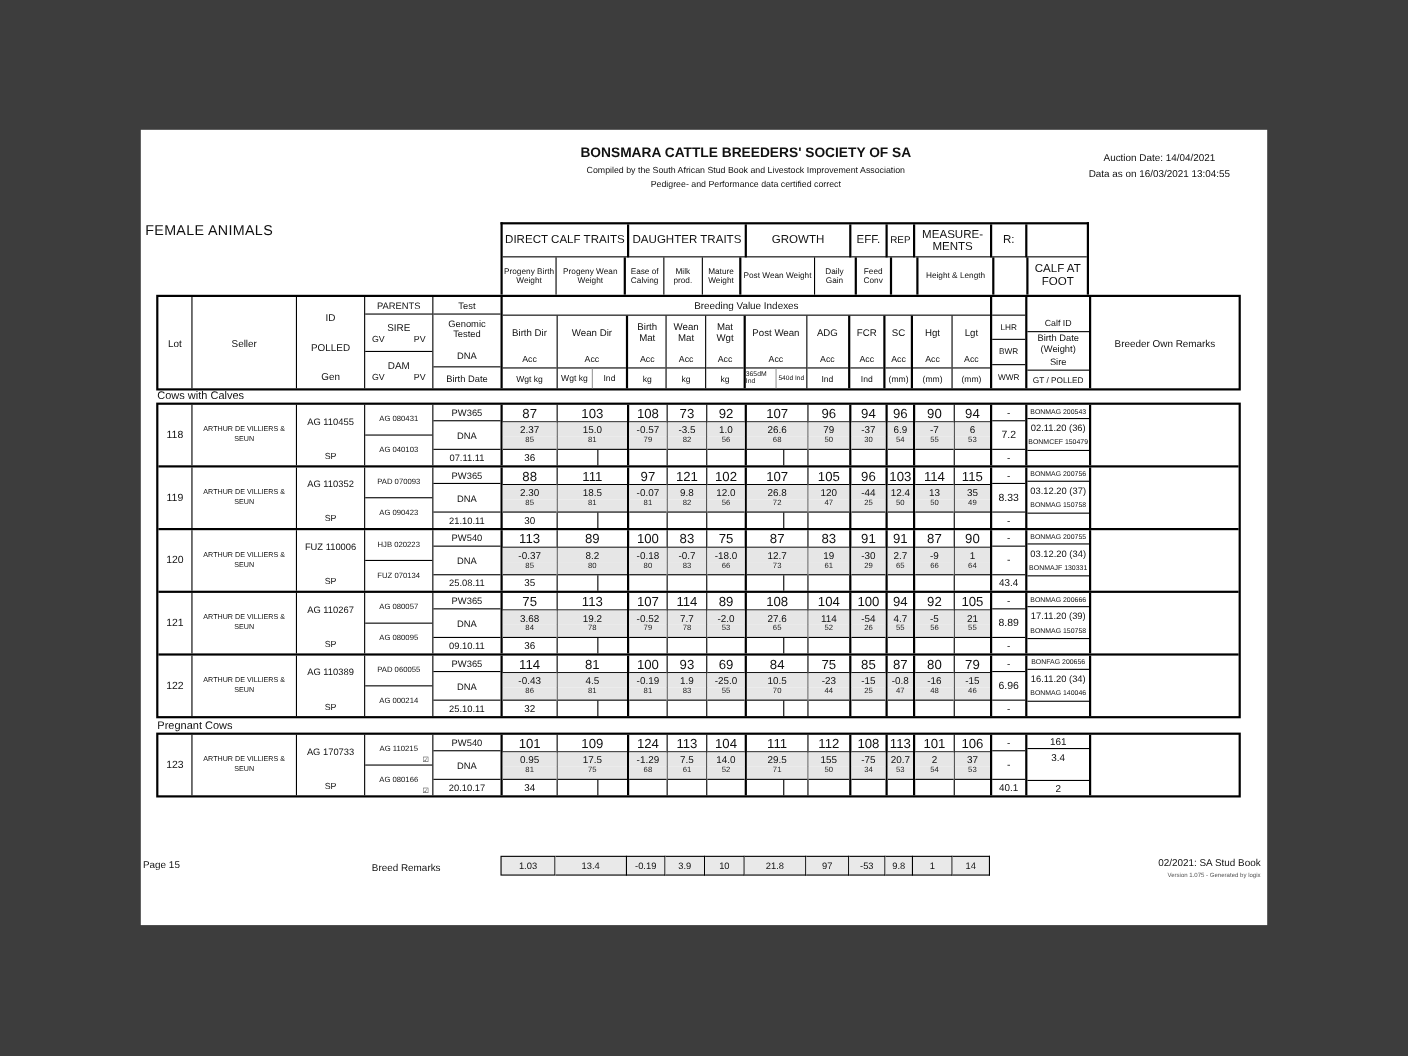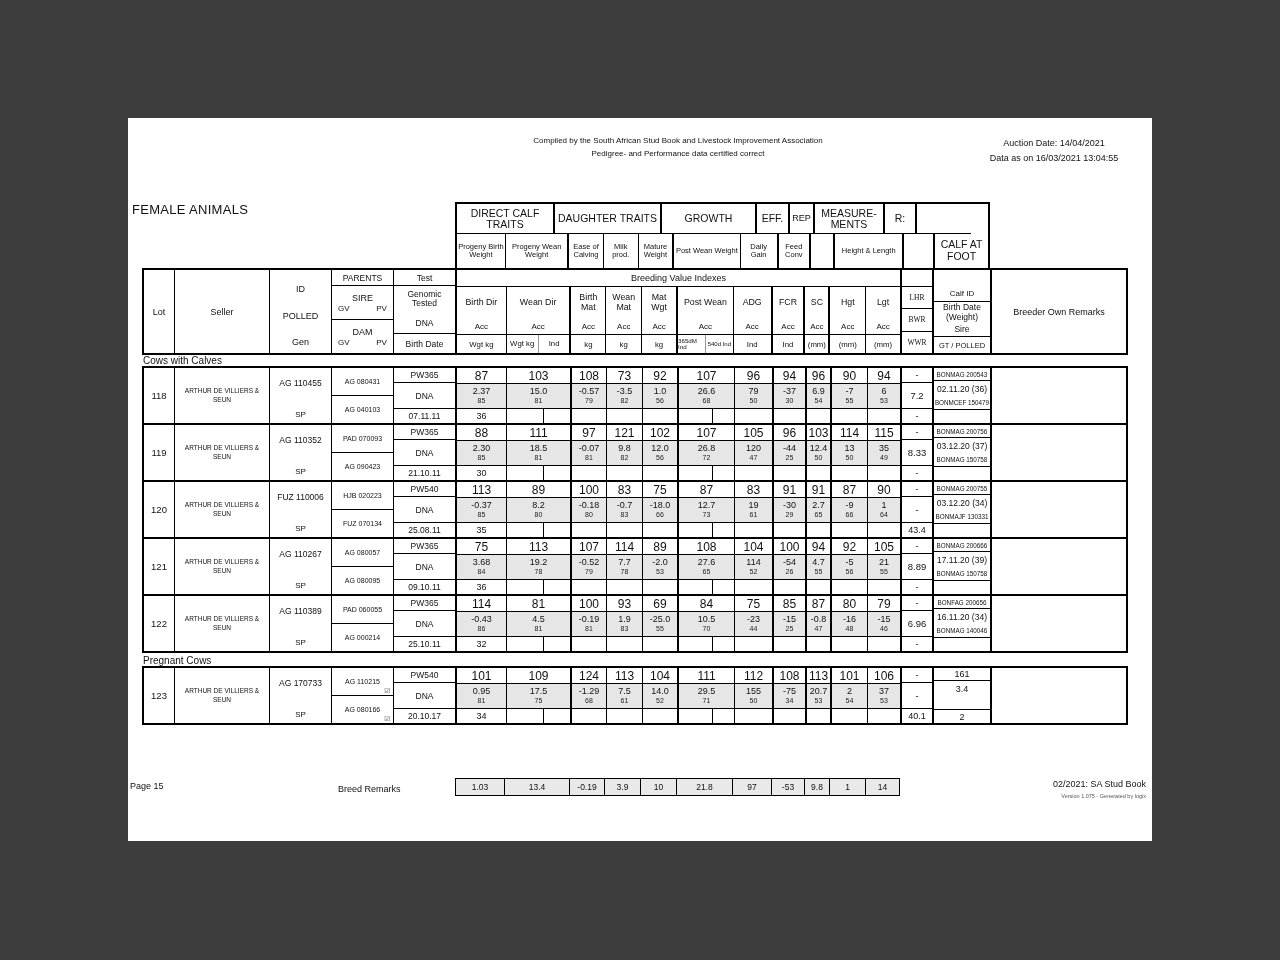--- a/index.html
+++ b/index.html
@@ -54,21 +54,21 @@
   .hc.t2{border-right-width:2px;}
   .hc:last-child{border-right:0;}
   .hname{flex:1;font-size:8.8px;line-height:1.1;padding:0 1px;}
   .hacc{height:16px;font-size:8px;border-bottom:1px solid #000;}
   .hunit{height:18px;font-size:7.8px;}
   .hunit.split{display:flex;align-items:stretch;}
   .hunit .us{flex:1;display:flex;align-items:center;justify-content:center;line-height:1;}
   .hunit .us:first-child{border-right:1px solid #999;}
   .hunit .us.tiny{font-size:6px;}
   .hr-blank{height:16px;border-bottom:1px solid #000;}
-  .hr-s{flex:1;border-bottom:1px solid #000;font-size:7.5px;font-family:Liberation Serif, serif;}
+  .hr-s{flex:1;border-bottom:1px solid #000;font-size:7.5px;}
   .hr-s:last-child,.hr-s.nb{border-bottom:0;}
   .hcalf-id{height:16px;border-bottom:1px solid #000;font-size:8px;margin-top:16px;}
   .hcalf-bdw{flex:1;font-size:8.5px;line-height:1.2;flex-direction:column;}
   .hcalf-sire{height:15px;font-size:8.5px;}
   .hcalf-gtp{height:17px;border-top:1px solid #000;font-size:7.5px;}
   .hrem{font-size:9px;}
   
   #tbody{left:14px;top:237px;width:986px;}
   .seclab{font-size:10px;height:11px;line-height:11px;margin-left:1px;}
   .rowsblk{border:2px solid #000;box-sizing:border-box;margin-bottom:2px;background:#fff;}
@@ -110,34 +110,35 @@
   .footright .fr1{font-size:9px;}
   .footright .fr2{font-size:5.5px;color:#555;margin-top:4px;}
 </style>
 </head>
 <body>
 
 <div class="page">
 
 
   <div class="abs titleblock">
+    <div class="title">BONSMARA CATTLE BREEDERS' SOCIETY OF SA</div>
     <div class="subtitle">Compiled by the South African Stud Book and Livestock Improvement Association</div>
     <div class="subtitle">Pedigree- and Performance data certified correct</div>
   </div>
 
   <div class="abs auctionblock">
     <div>Auction Date: 14/04/2021</div>
     <div>Data as on 16/03/2021 13:04:55</div>
   </div>
 
   <div class="abs femlabel">FEMALE ANIMALS</div>
 
   <div class="abs ghdr">
     <div class="grow grow1">
-      <div class="gc" style="width:98px">DIRECT CALF TRAITS</div>
+      <div class="gc" style="width:115px">DIRECT CALF TRAITS</div>
       <div class="gc" style="width:107px">DAUGHTER TRAITS</div>
       <div class="gc" style="width:95px">GROWTH</div>
       <div class="gc" style="width:33px">EFF.</div>
       <div class="gc" style="width:25px;font-size:9px">REP</div>
       <div class="gc" style="width:70px">MEASURE-MENTS</div>
       <div class="gc" style="width:32px">R:</div>
       <div class="gc" style="width:54px"></div>
     </div>
     <div class="grow grow2">
       <div class="gc" style="width:50px">Progeny Birth Weight</div>

